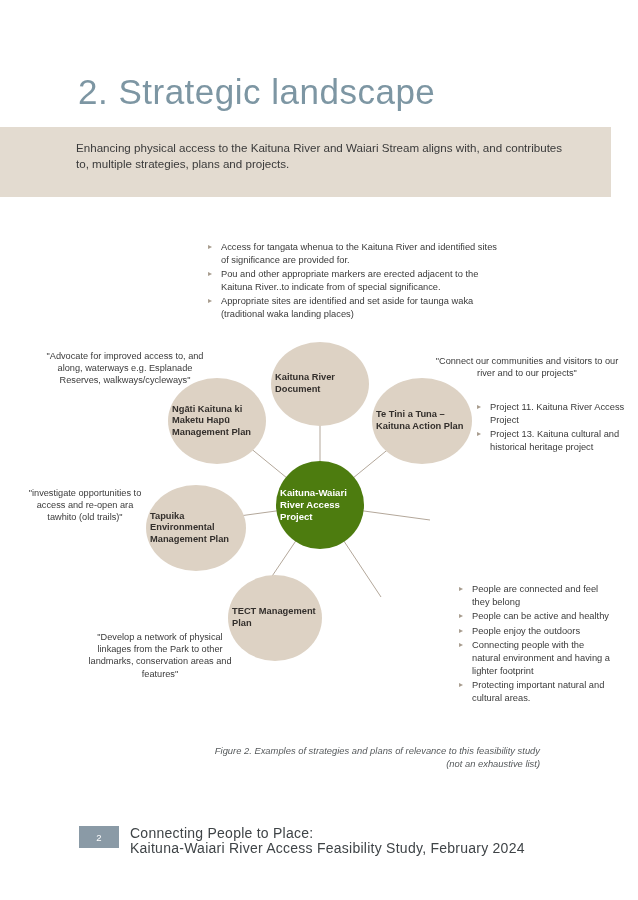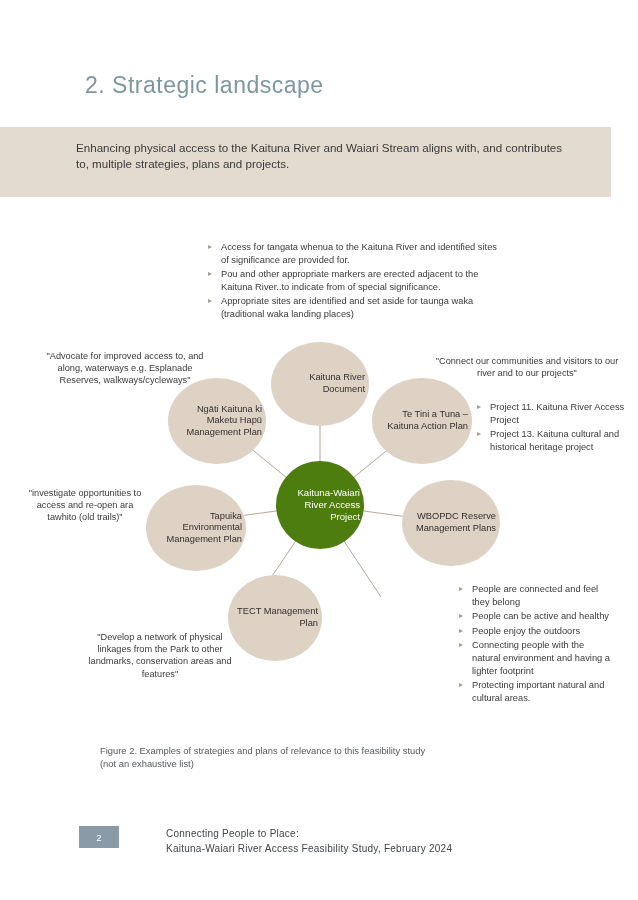--- a/index.html
+++ b/index.html
@@ -17,23 +17,23 @@
   .page {
     position: relative;
     width: 638px;
     height: 900px;
     background: #ffffff;
   }
 
   
   .page-title {
     position: absolute;
-    left: 85px;
+    left: 78px;
     top: 72px;
-    font-size: 23px;
+    font-size: 35px;
     font-weight: 400;
     letter-spacing: 0.5px;
     color: #7d96a3;
     white-space: nowrap;
   }
 
   
   .banner {
     position: absolute;
     left: 0;
@@ -97,44 +97,46 @@
     width: 380px;
     height: 370px;
   }
   .node {
     position: absolute;
     border-radius: 50%;
     background: #ddd2c4;
     display: flex;
     align-items: center;
     justify-content: center;
-    text-align: right;
+    text-align: left;
     color: #332f2c;
     font-size: 9.3px;
     line-height: 11.6px;
     box-sizing: border-box;
     padding: 4px;
+    font-weight: bold;
   }
   .node.hub {
     background: #4d7c0f;
     color: #ffffff;
     font-size: 9.6px;
     line-height: 12.2px;
     z-index: 3;
   }
 
   
   .caption {
     position: absolute;
     left: 100px;
     top: 744px;
     width: 440px;
-    text-align: left;
+    text-align: right;
     font-size: 9.4px;
     line-height: 13px;
+    font-style: italic;
     color: #55595b;
   }
 
   
   .footer-badge {
     position: absolute;
     left: 79px;
     top: 826px;
     width: 40px;
     height: 22px;
@@ -142,25 +144,24 @@
     color: #ffffff;
     font-size: 9.5px;
     display: flex;
     align-items: center;
     justify-content: center;
   }
   .footer-text {
     position: absolute;
     left: 130px;
     top: 826px;
-    font-size: 10px;
+    font-size: 14px;
     line-height: 15px;
     letter-spacing: 0.25px;
     color: #3f4447;
-    margin-left: 36px;
   }
 </style>
 </head>
 <body>
 
 <div class="page">
 
   <div class="page-title">2. Strategic landscape</div>
 
   <div class="banner"></div>
@@ -236,21 +237,20 @@
         <line x1="190" y1="175" x2="108" y2="108"></line>
       </g>
     </svg>
 
     <div class="node hub" style="left:146px; top:131px; width:88px; height:88px;">Kaituna-Waiari River Access Project</div>
 
     <div class="node" style="left:141px; top:12px; width:98px; height:84px;">Kaituna River Document</div>
 
     <div class="node" style="left:242px; top:48px; width:100px; height:86px;">Te Tini a Tuna – Kaituna Action Plan</div>
 
-    <div class="node" style="left:272px; top:150px; width:98px; height:86px;">WBOPDC Reserve Management Plans</div>
 
 
     <div class="node" style="left:98px; top:245px; width:94px; height:86px;">TECT Management Plan</div>
 
     <div class="node" style="left:16px; top:155px; width:100px; height:86px;">Tapuika Environmental Management Plan</div>
 
     <div class="node" style="left:38px; top:48px; width:98px; height:86px;">Ngāti Kaituna ki Maketu Hapū Management Plan</div>
   </div>
 
   <div class="caption">

